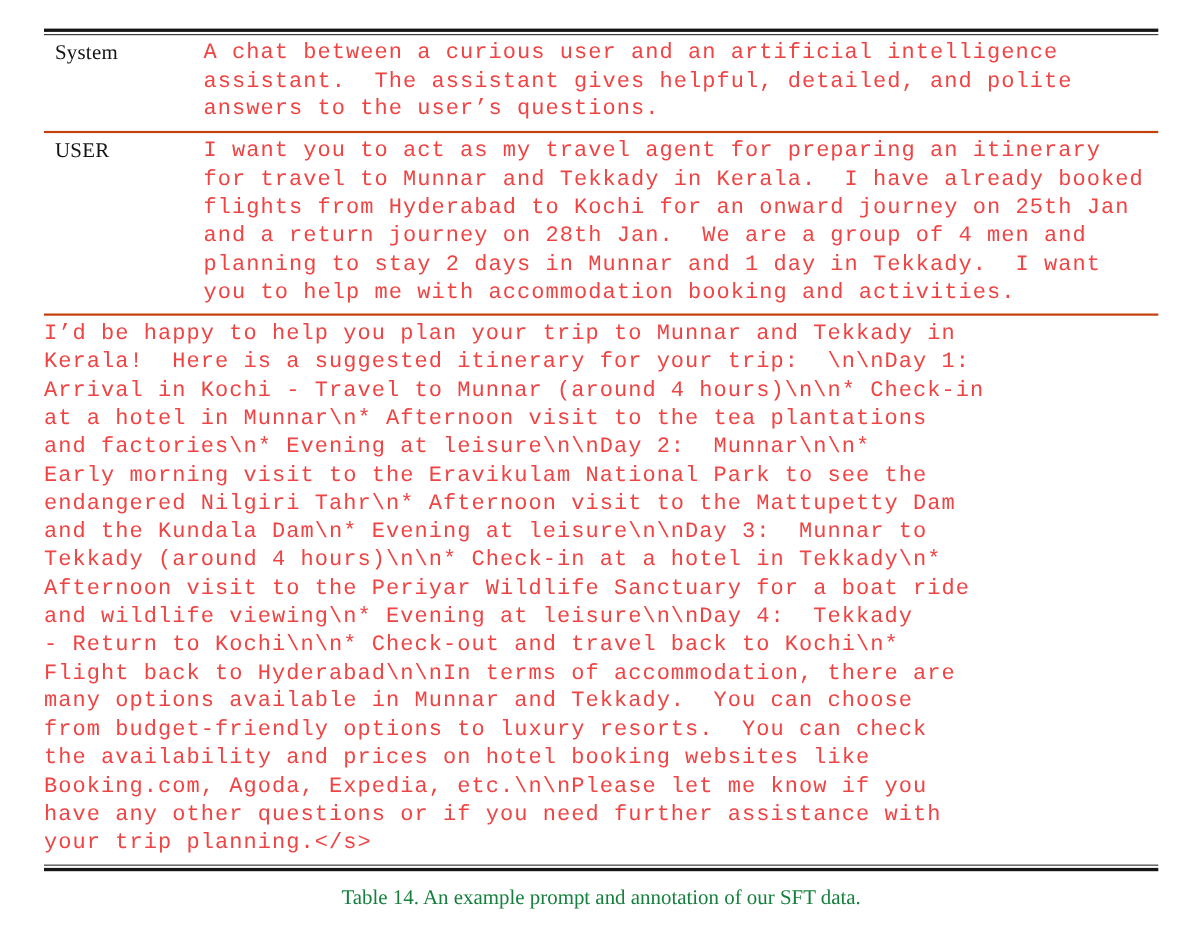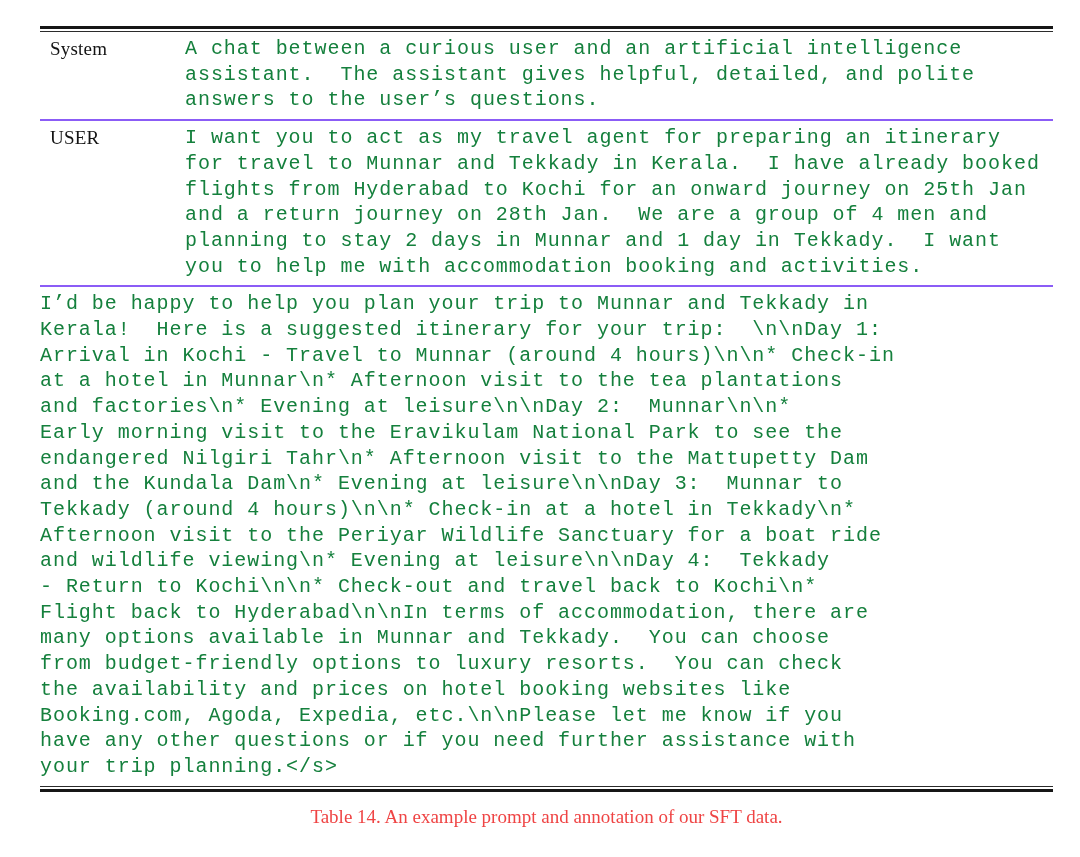--- a/index.html
+++ b/index.html
@@ -31,50 +31,50 @@
     height: 1px;
     background: #2b2b2b;
   }
   .gap2 { height: 2px; }
   .trow {
     display: flex;
     align-items: flex-start;
     padding: 4px 0 6px 0;
   }
   .trow.midrule {
-    border-bottom: 2px solid #8b5cf6;
+    border-bottom: 2px solid #c2410c;
   }
   .role-cell {
     flex: 0 0 145px;
     box-sizing: border-box;
     padding-left: 10px;
     font-family: "Liberation Serif", serif;
     font-size: 19px;
     line-height: 25.7px;
     color: #141414;
     letter-spacing: 0.2px;
   }
   .content-cell {
     flex: 1 1 auto;
     font-family: "Liberation Mono", "DejaVu Sans Mono", monospace;
     font-size: 20px;
     line-height: 25.7px;
     letter-spacing: 0.95px;
-    color: #15803d;
+    color: #ef4444;
     white-space: pre;
   }
   .caption {
     position: absolute;
     left: 40px;
     top: 806px;
     width: 1013px;
     text-align: center;
     font-family: "Liberation Serif", serif;
     font-size: 19px;
-    color: #ef4444;
+    color: #15803d;
   }
 </style>
 </head>
 <body>
 
 <div class="page">
 
   <div class="paper-table">
 
     <div class="rule-thick"></div>

